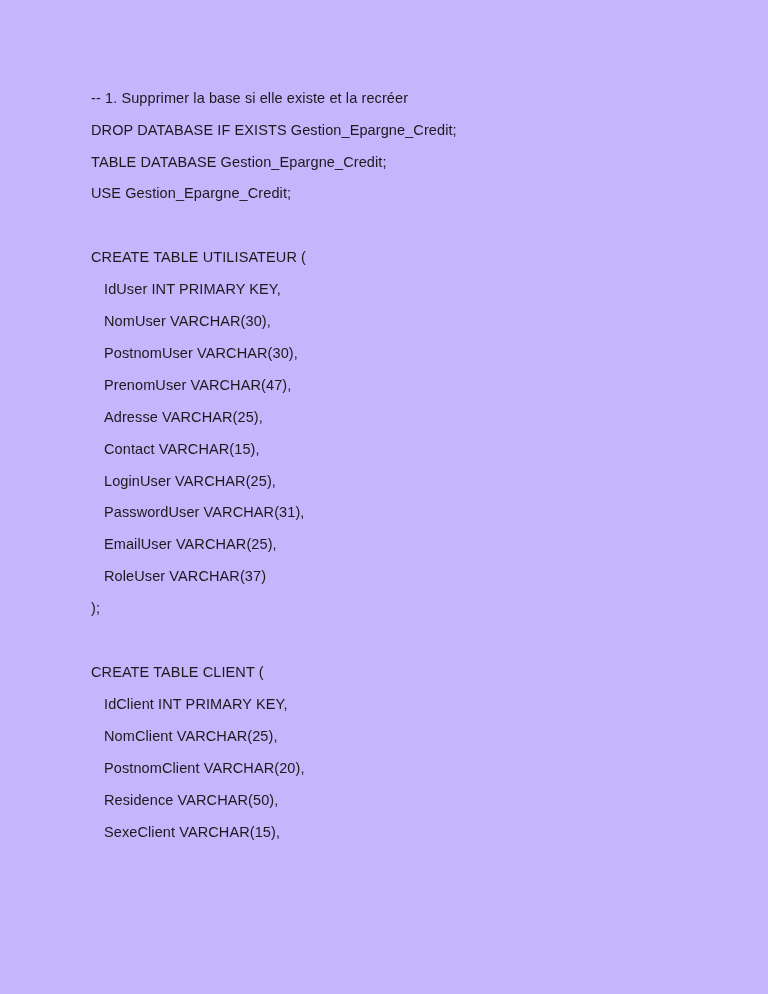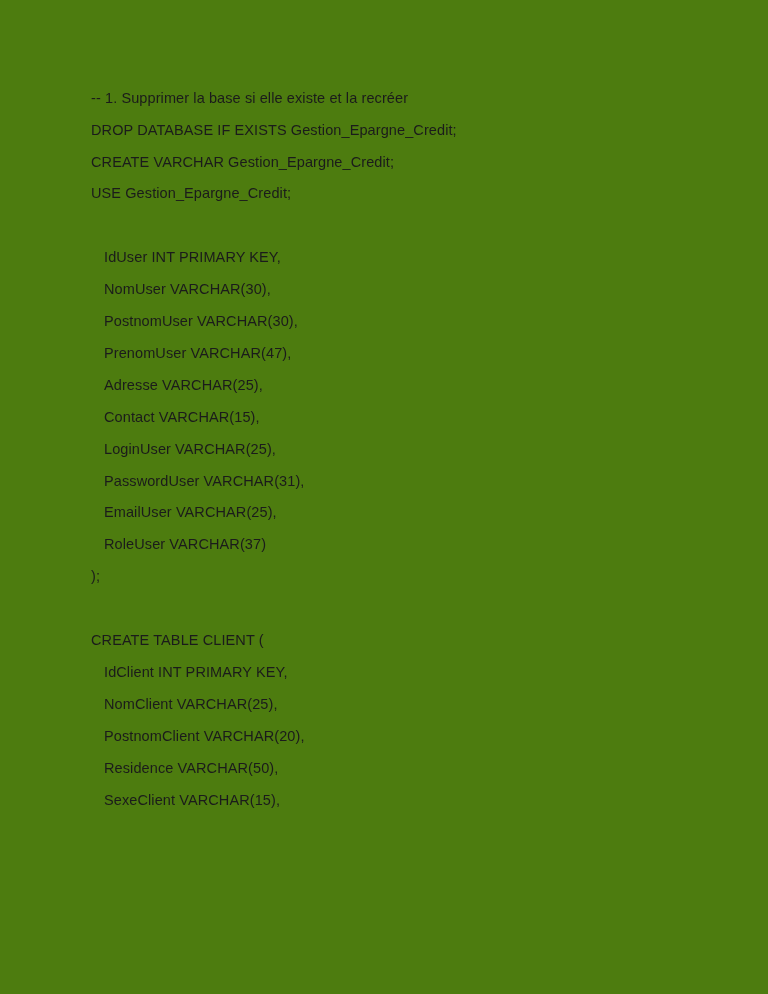--- a/index.html
+++ b/index.html
@@ -10,21 +10,21 @@
     width: 768px;
     height: 994px;
     overflow: hidden;
     background: #ffffff;
     font-family: "Liberation Sans", sans-serif;
   }
   .page {
     position: relative;
     width: 768px;
     height: 994px;
-    background: #4d7c0f;
+    background: #c4b5fd;
   }
   .doc-body {
     position: absolute;
     top: 82px;
     left: 91px;
     right: 40px;
   }
   .line {
     height: 31.92px;
     display: flex;
@@ -39,23 +39,24 @@
     padding-left: 13px;
   }
 </style>
 </head>
 <body>
 
 <div class="page">
   <div class="doc-body">
       <div class="line">-- 1. Supprimer la base si elle existe et la recréer</div>
       <div class="line">DROP DATABASE IF EXISTS Gestion_Epargne_Credit;</div>
-      <div class="line">CREATE VARCHAR Gestion_Epargne_Credit;</div>
+      <div class="line">TABLE DATABASE Gestion_Epargne_Credit;</div>
       <div class="line">USE Gestion_Epargne_Credit;</div>
       <div class="line"></div>
+      <div class="line">CREATE TABLE UTILISATEUR (</div>
       <div class="line indent-1">IdUser INT PRIMARY KEY,</div>
       <div class="line indent-1">NomUser VARCHAR(30),</div>
       <div class="line indent-1">PostnomUser VARCHAR(30),</div>
       <div class="line indent-1">PrenomUser VARCHAR(47),</div>
       <div class="line indent-1">Adresse VARCHAR(25),</div>
       <div class="line indent-1">Contact VARCHAR(15),</div>
       <div class="line indent-1">LoginUser VARCHAR(25),</div>
       <div class="line indent-1">PasswordUser VARCHAR(31),</div>
       <div class="line indent-1">EmailUser VARCHAR(25),</div>
       <div class="line indent-1">RoleUser VARCHAR(37)</div>

